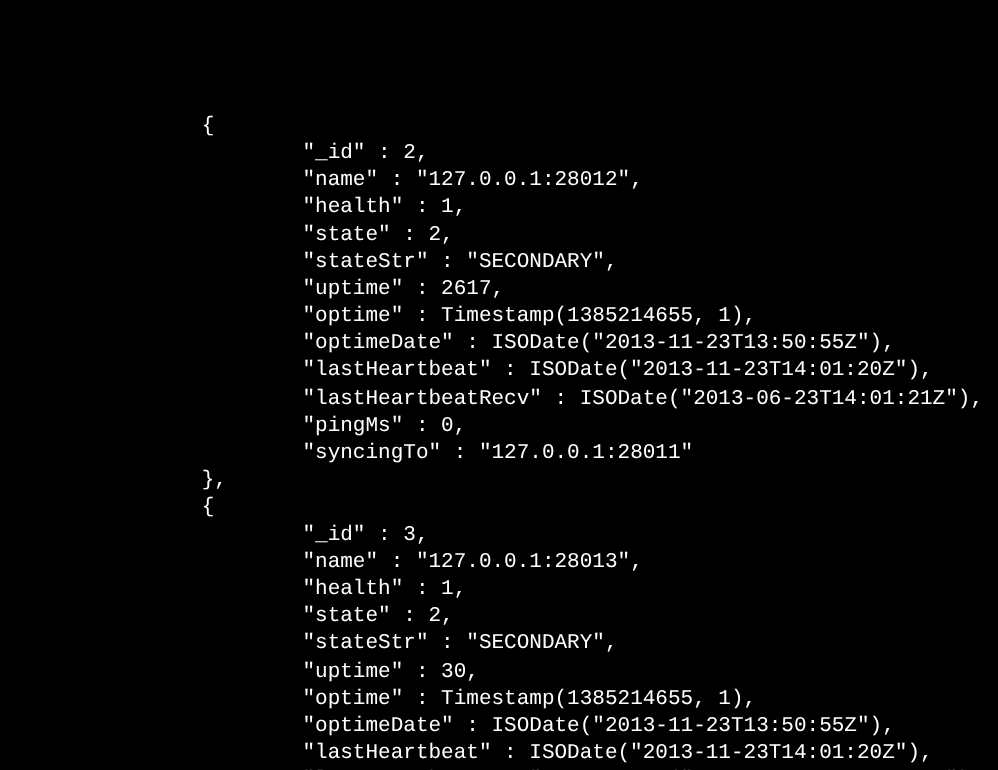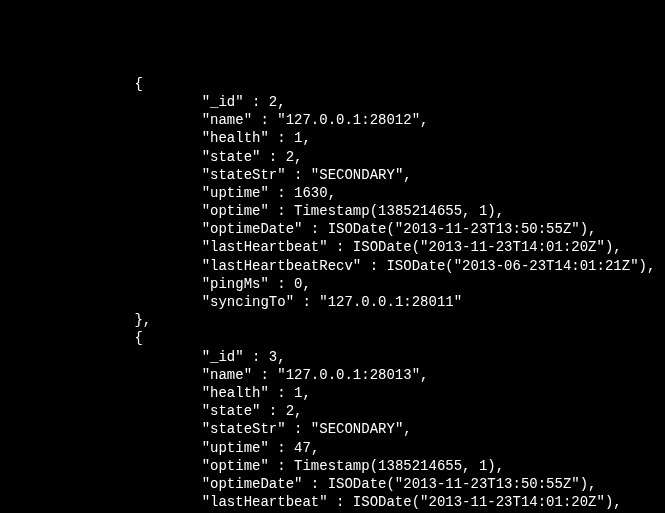--- a/index.html
+++ b/index.html
@@ -27,35 +27,35 @@
 <body>
 
 
 
 <div class="terminal"><span><span>                </span><span>{</span></span>
 <span><span>                        </span><span>"_id" : </span><span>2</span><span>,</span></span>
 <span><span>                        </span><span>"name" : "</span><span>127.0.0.1:28012</span><span>",</span></span>
 <span><span>                        </span><span>"health" : </span><span>1</span><span>,</span></span>
 <span><span>                        </span><span>"state" : </span><span>2</span><span>,</span></span>
 <span><span>                        </span><span>"stateStr" : "</span><span>SECONDARY</span><span>",</span></span>
-<span><span>                        </span><span>"uptime" : </span><span>1630</span><span>,</span></span>
+<span><span>                        </span><span>"uptime" : </span><span>2617</span><span>,</span></span>
 <span><span>                        </span><span>"optime" : Timestamp(</span><span>1385214655</span><span>, </span><span>1</span><span>),</span></span>
 <span><span>                        </span><span>"optimeDate" : ISODate("</span><span>2013-11-23T13:50:55Z</span><span>"),</span></span>
 <span><span>                        </span><span>"lastHeartbeat" : ISODate("</span><span>2013-11-23T14:01:20Z</span><span>"),</span></span>
 <span><span>                        </span><span>"lastHeartbeatRecv" : ISODate("</span><span>2013-06-23T14:01:21Z</span><span>"),</span></span>
 <span><span>                        </span><span>"pingMs" : </span><span>0</span><span>,</span></span>
 <span><span>                        </span><span>"syncingTo" : "</span><span>127.0.0.1:28011</span><span>"</span></span>
 <span><span>                </span><span>},</span></span>
 <span><span>                </span><span>{</span></span>
 <span><span>                        </span><span>"_id" : </span><span>3</span><span>,</span></span>
 <span><span>                        </span><span>"name" : "</span><span>127.0.0.1:28013</span><span>",</span></span>
 <span><span>                        </span><span>"health" : </span><span>1</span><span>,</span></span>
 <span><span>                        </span><span>"state" : </span><span>2</span><span>,</span></span>
 <span><span>                        </span><span>"stateStr" : "</span><span>SECONDARY</span><span>",</span></span>
-<span><span>                        </span><span>"uptime" : </span><span>47</span><span>,</span></span>
+<span><span>                        </span><span>"uptime" : </span><span>30</span><span>,</span></span>
 <span><span>                        </span><span>"optime" : Timestamp(</span><span>1385214655</span><span>, </span><span>1</span><span>),</span></span>
 <span><span>                        </span><span>"optimeDate" : ISODate("</span><span>2013-11-23T13:50:55Z</span><span>"),</span></span>
 <span><span>                        </span><span>"lastHeartbeat" : ISODate("</span><span>2013-11-23T14:01:20Z</span><span>"),</span></span>
 <span><span>                        </span><span>"lastHeartbeatRecv" : ISODate("</span><span>2013-11-23T14:01:19Z</span><span>"),</span></span>
 
 
 
 
 </div>
 

